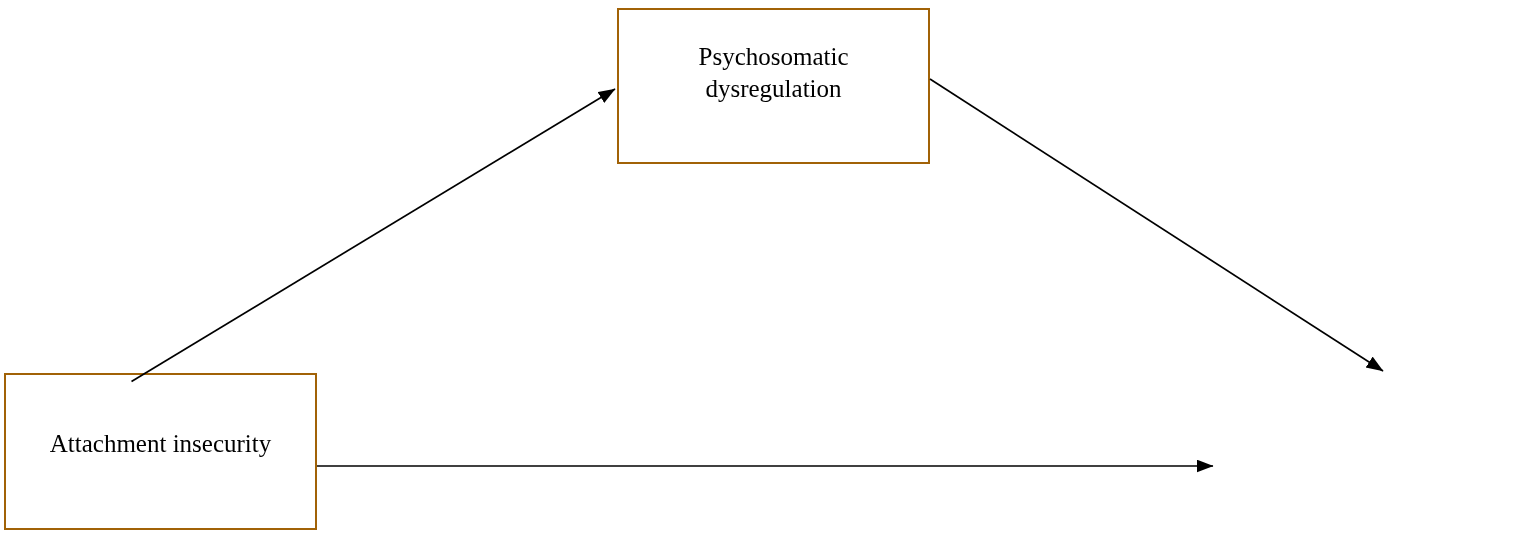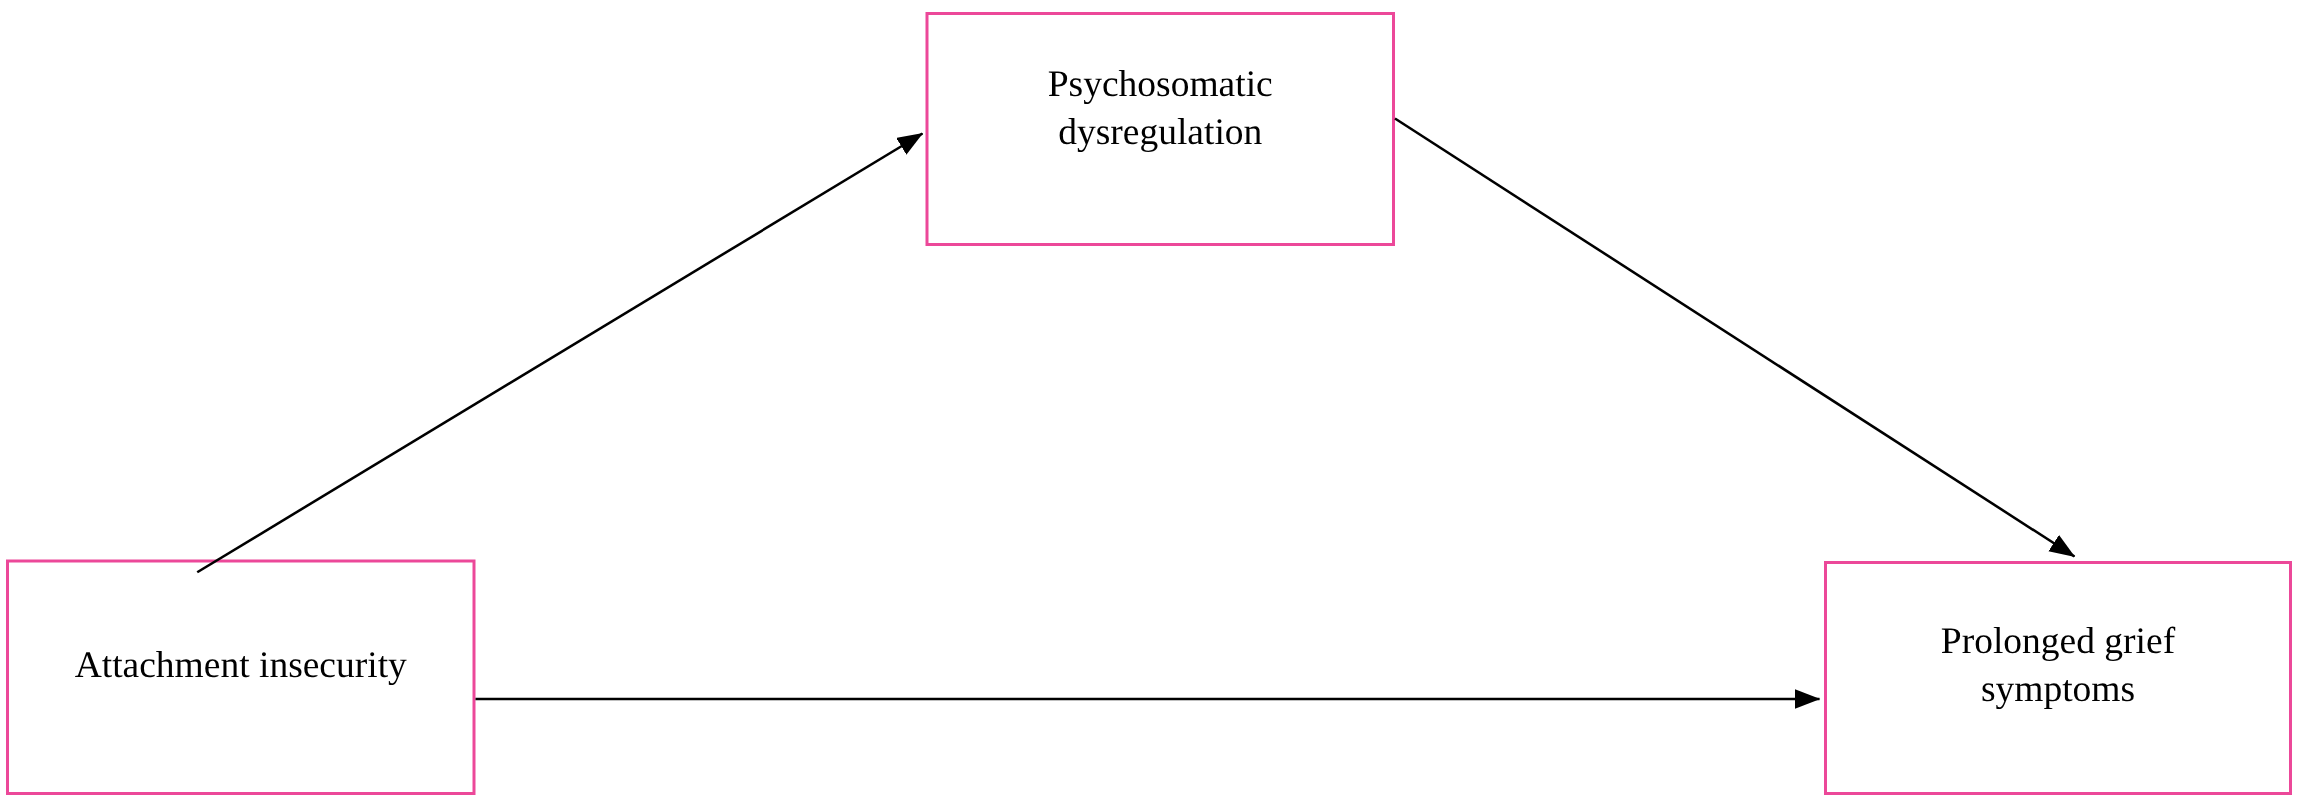--- a/index.html
+++ b/index.html
@@ -12,21 +12,21 @@
     width: 1535px;
     height: 540px;
     background: #ffffff;
     font-family: "Liberation Serif", "DejaVu Serif", serif;
     color: #000000;
     overflow: hidden;
   }
   .node {
     position: absolute;
     box-sizing: border-box;
-    border: 2px solid #ec4899;
+    border: 2px solid #a16207;
     background: #ffffff;
     display: flex;
     align-items: center;
     justify-content: center;
   }
   .node-label {
     display: block;
     text-align: center;
     font-size: 25px;
     line-height: 32px;
@@ -59,23 +59,20 @@
 <div class="canvas">
 
   <div class="node node-mediator">
     <span class="node-label">Psychosomatic dysregulation</span>
   </div>
 
   <div class="node node-predictor">
     <span class="node-label">Attachment insecurity</span>
   </div>
 
-  <div class="node node-outcome">
-    <span class="node-label">Prolonged grief symptoms</span>
-  </div>
 
   <svg class="arrows" viewBox="0 0 1535 540" xmlns="http://www.w3.org/2000/svg">
     <defs>
       <marker id="arrowhead" markerUnits="userSpaceOnUse" markerWidth="18" markerHeight="14" refX="16.5" refY="6.5" orient="auto">
         <path d="M0,0 L17,6.5 L0,13 Z" fill="#000000"></path>
       </marker>
     </defs>
     <line x1="131.5" y1="381.5" x2="615" y2="89" marker-end="url(#arrowhead)"></line>
     <line x1="930" y1="79" x2="1383" y2="371" marker-end="url(#arrowhead)"></line>
     <line x1="317" y1="466" x2="1213" y2="466" marker-end="url(#arrowhead)"></line>

